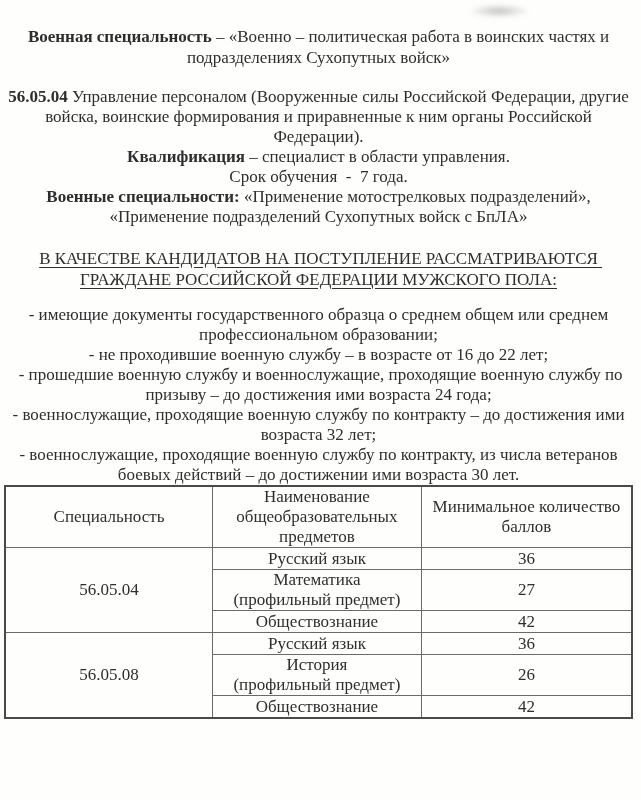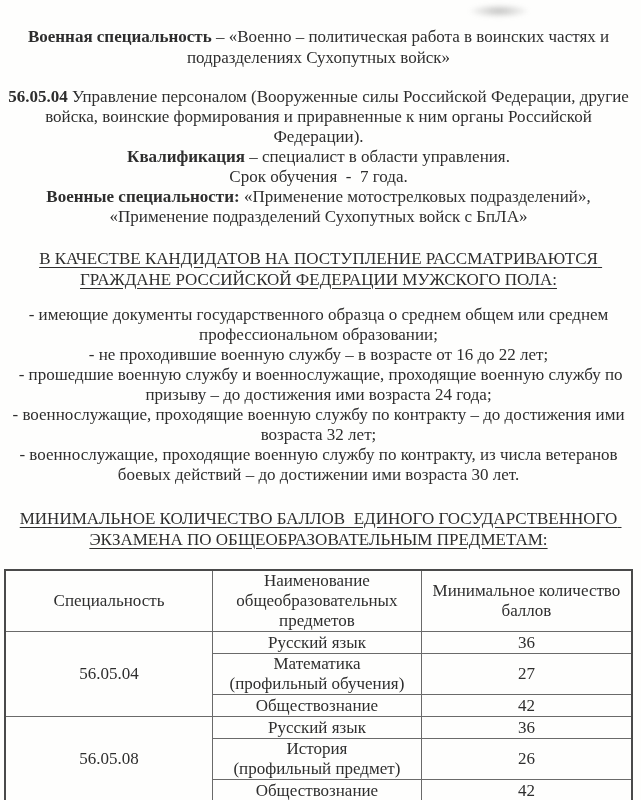--- a/index.html
+++ b/index.html
@@ -77,21 +77,20 @@
   <h2 class="doc-heading h1-gap">В КАЧЕСТВЕ КАНДИДАТОВ НА ПОСТУПЛЕНИЕ РАССМАТРИВАЮТСЯ ГРАЖДАНЕ РОССИЙСКОЙ ФЕДЕРАЦИИ МУЖСКОГО ПОЛА:</h2>
 
   <div class="items">
     <p>- имеющие документы государственного образца о среднем общем или среднем профессиональном образовании;</p>
     <p>- не проходившие военную службу – в возрасте от 16 до 22 лет;</p>
     <p> - прошедшие военную службу и военнослужащие, проходящие военную службу по призыву – до достижения ими возраста 24 года;</p>
     <p>- военнослужащие, проходящие военную службу по контракту – до достижения ими возраста 32 лет;</p>
     <p>- военнослужащие, проходящие военную службу по контракту, из числа ветеранов боевых действий – до достижении ими возраста 30 лет.</p>
   </div>
 
-  <h2 class="doc-heading h2-gap">МИНИМАЛЬНОЕ КОЛИЧЕСТВО БАЛЛОВ  ЕДИНОГО ГОСУДАРСТВЕННОГО ЭКЗАМЕНА ПО ОБЩЕОБРАЗОВАТЕЛЬНЫМ ПРЕДМЕТАМ:</h2>
 
   <table class="tbl">
     <colgroup>
       <col style="width:33.1%">
       <col style="width:33.3%">
       <col style="width:33.6%">
     </colgroup>
     <thead>
       <tr>
         <th>Специальность</th>
@@ -100,21 +99,21 @@
       </tr>
     </thead>
     <tbody>
       <tr class="row-single">
         <td rowspan="3">56.05.04</td>
         <td class="subject">Русский язык</td>
         <td>36</td>
       </tr>
       <tr class="row-double">
         <td class="subject">Математика
-(профильный обучения)</td>
+(профильный предмет)</td>
         <td>27</td>
       </tr>
       <tr class="row-single">
         <td class="subject">Обществознание</td>
         <td>42</td>
       </tr>
       <tr class="row-single">
         <td rowspan="3">56.05.08</td>
         <td class="subject">Русский язык</td>
         <td>36</td>

